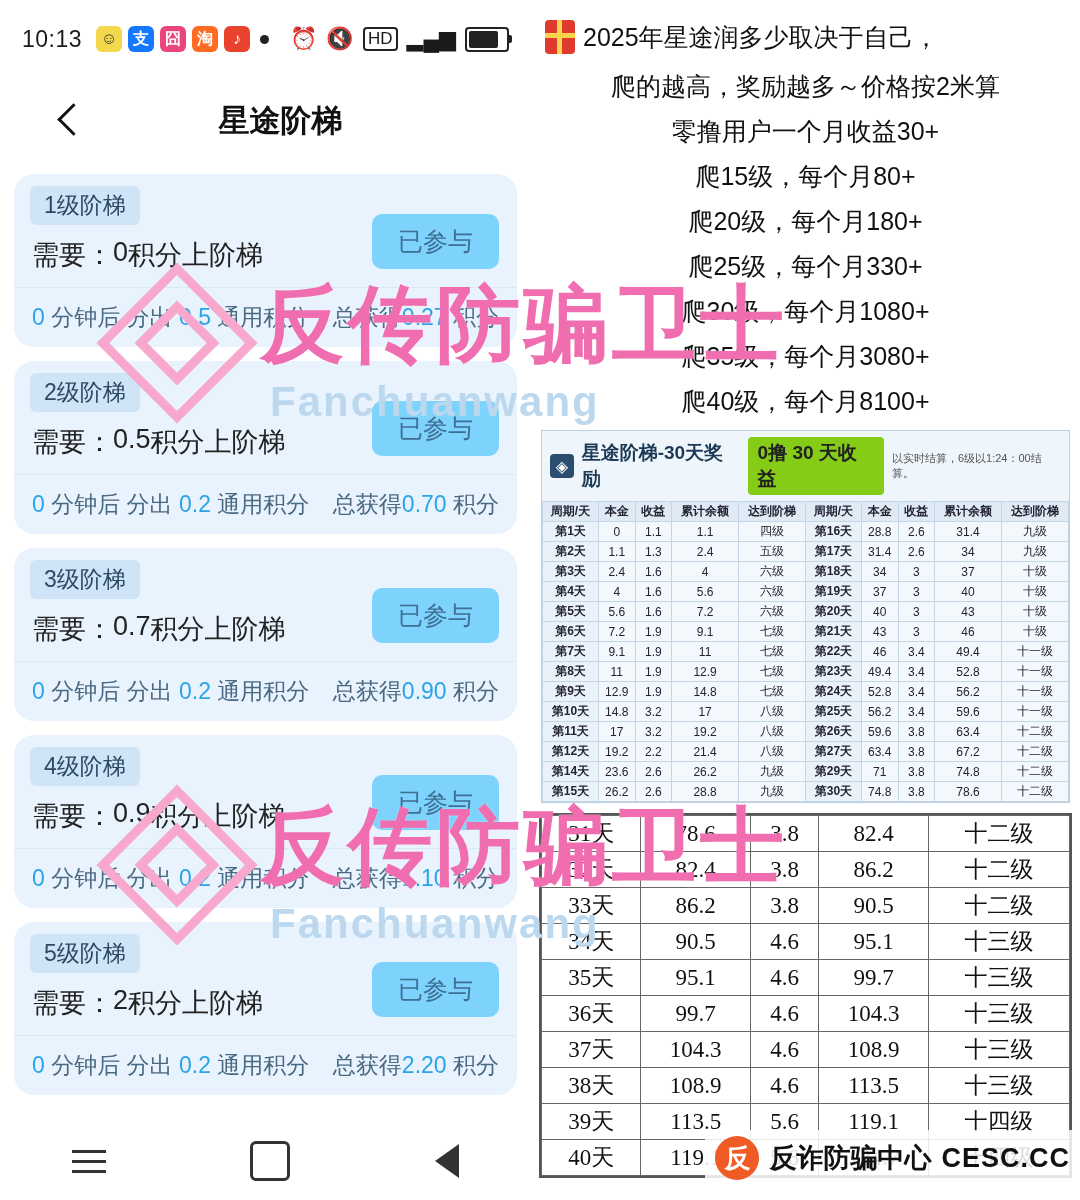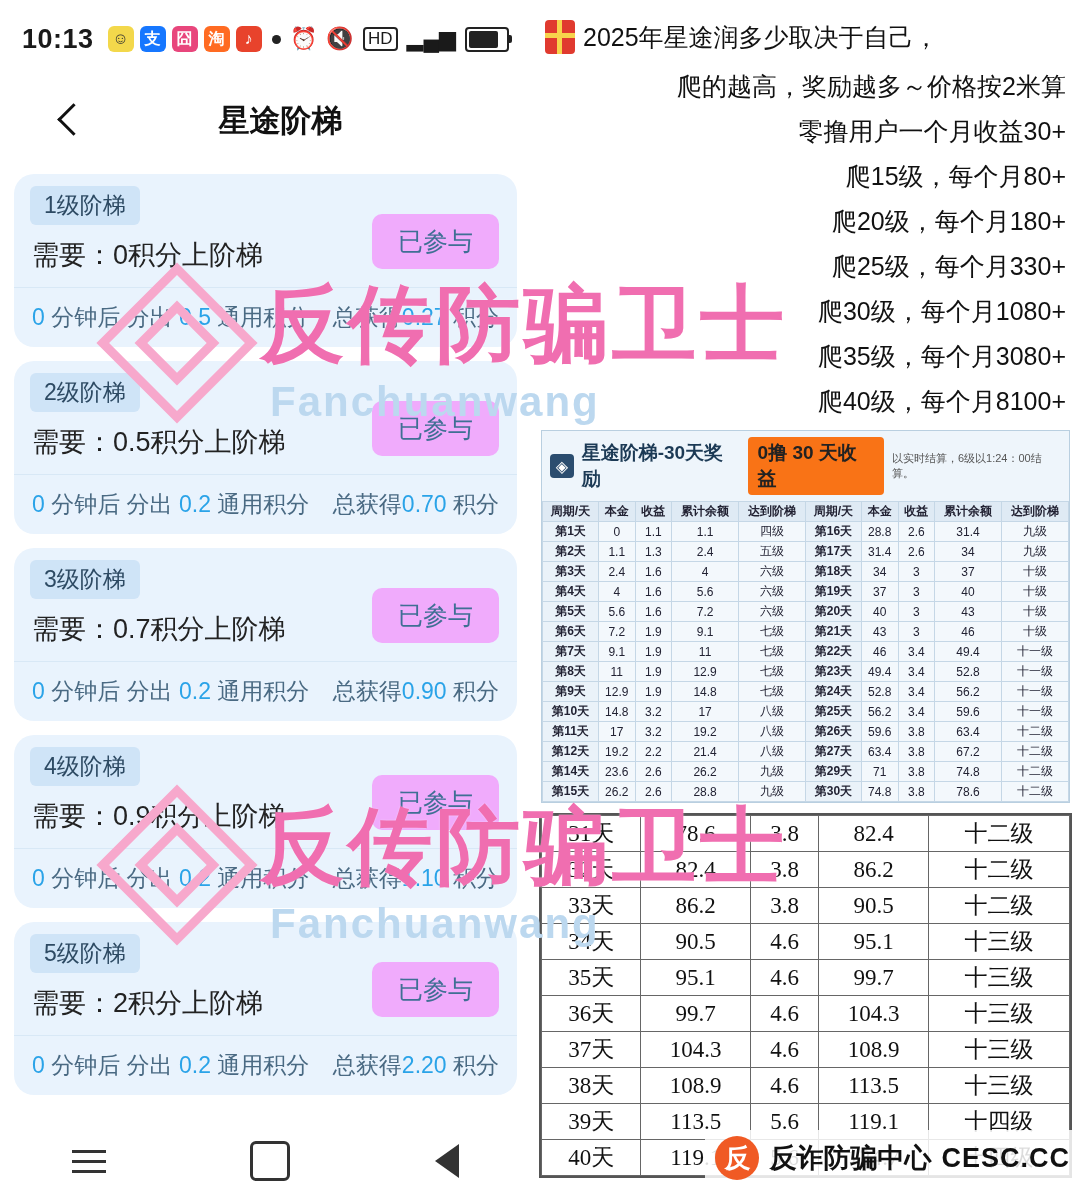--- a/index.html
+++ b/index.html
@@ -14,21 +14,21 @@
 
   
   .phone{
     position:absolute;left:0;top:0;width:531px;height:1200px;
     background:#ffffff;overflow:hidden;
   }
   .statusbar{
     height:78px;display:flex;align-items:center;padding:0 22px;
     font-size:26px;color:#1a1a1a;
   }
-  .status-time{font-weight:700;font-size:27px;letter-spacing:.5px;}
+  .status-time{font-weight:400;font-size:23px;letter-spacing:.5px;}
   .status-icons-left{display:flex;align-items:center;gap:6px;margin-left:14px;}
   .mini-icon{width:26px;height:26px;border-radius:6px;display:flex;align-items:center;
     justify-content:center;color:#fff;font-size:16px;font-weight:700;}
   .mi-y{background:#f3d84b;color:#333;}
   .mi-b{background:#1677ff;}
   .mi-p{background:#e8467c;}
   .mi-o{background:#ff6b22;}
   .mi-r{background:#e8432c;}
   .dot{width:9px;height:9px;border-radius:50%;background:#222;margin-left:4px;}
   .status-right{margin-left:auto;display:flex;align-items:center;gap:9px;font-size:22px;}
@@ -54,24 +54,24 @@
   .list{padding:10px 14px 0 14px;}
   .card{
     background:#e9f3fd;border-radius:20px;margin-bottom:14px;position:relative;
     padding:0 0 0 0;overflow:hidden;
   }
   .card-head{padding:12px 0 0 16px;}
   .level-badge{
     display:inline-block;background:#cfe4f7;color:#2d4a63;font-size:23px;
     padding:4px 14px;border-radius:6px;
   }
-  .card-body{padding:12px 18px 14px 18px;display:flex;align-items:center;}
+  .card-body{padding:12px 18px 14px 18px;display:flex;}
   .need-text{font-size:27px;color:#222;}
   .join-btn{
-    position:absolute;right:18px;top:40px;background:#f0abfc;color:#3f6f94;
+    position:absolute;right:18px;top:40px;background:#7dd3fc;color:#3f6f94;
     font-size:25px;border-radius:10px;padding:11px 26px;border:none;
   }
   .card-foot{
     border-top:1px solid #d8e8f6;padding:14px 18px;display:flex;
     align-items:center;justify-content:space-between;font-size:23px;color:#4a6a83;
   }
   .card-foot .hl{color:#2aa3e8;}
   .card-foot .total{color:#4a6a83;}
   .card-foot .total b{color:#2aa3e8;font-weight:400;}
 
@@ -88,21 +88,21 @@
   .nb-sq{border:3px solid #333;border-radius:6px;}
   .nb-tri{width:0;height:0;border-top:17px solid transparent;border-bottom:17px solid transparent;border-right:24px solid #333;}
 
   
   .right{
     position:absolute;left:531px;top:0;width:549px;height:1200px;background:#ffffff;
     overflow:hidden;
   }
   .promo{padding:10px 14px 0 14px;}
   .promo-line{
-    font-size:25px;color:#111;line-height:1.0;text-align:right;padding:10px 0;
+    font-size:25px;color:#111;line-height:1.0;text-align:center;padding:10px 0;
     white-space:nowrap;
   }
   .promo-line.first{text-align:left;display:flex;align-items:center;gap:8px;}
   .gift{
     width:30px;height:34px;background:#e03a2f;border-radius:4px;display:inline-block;
     position:relative;flex:none;
   }
   .gift:after{content:"";position:absolute;left:0;right:0;top:13px;height:5px;background:#f7d44c;}
   .gift:before{content:"";position:absolute;top:0;bottom:0;left:12px;width:5px;background:#f7d44c;}
 
@@ -110,21 +110,21 @@
   .tbl1{
     margin:6px 10px 0 10px;border:1px solid #b9cfe0;background:#f3f8fc;
     position:relative;
   }
   .tbl1-head{
     display:flex;align-items:center;gap:8px;padding:6px 8px;background:#eef5fb;
   }
   .tbl1-head .logo{width:24px;height:24px;background:#2b4d6f;color:#fff;font-size:16px;
     display:flex;align-items:center;justify-content:center;border-radius:4px;}
   .tbl1-title{font-size:19px;color:#1c3a55;font-weight:700;}
-  .tbl1-badge{background:#f97316;color:#222;font-size:19px;font-weight:700;padding:3px 10px;border-radius:4px;}
+  .tbl1-badge{background:#84cc16;color:#222;font-size:19px;font-weight:700;padding:3px 10px;border-radius:4px;}
   .minitable{width:100%;border-collapse:collapse;font-size:12px;color:#223;}
   .minitable td,.minitable th{border:1px solid #c5d7e6;padding:1px 2px;text-align:center;
     white-space:nowrap;}
   .minitable th{background:#dfeaf4;font-weight:700;font-size:12px;}
   .minitable td.hd{background:#eaf2f9;font-weight:700;}
 
   
   .tbl2{margin:10px 8px 0 8px;border:2px solid #555;}
   .bigtable{width:100%;border-collapse:collapse;font-size:23px;color:#111;
     font-family:"Liberation Serif","DejaVu Serif",serif;}

